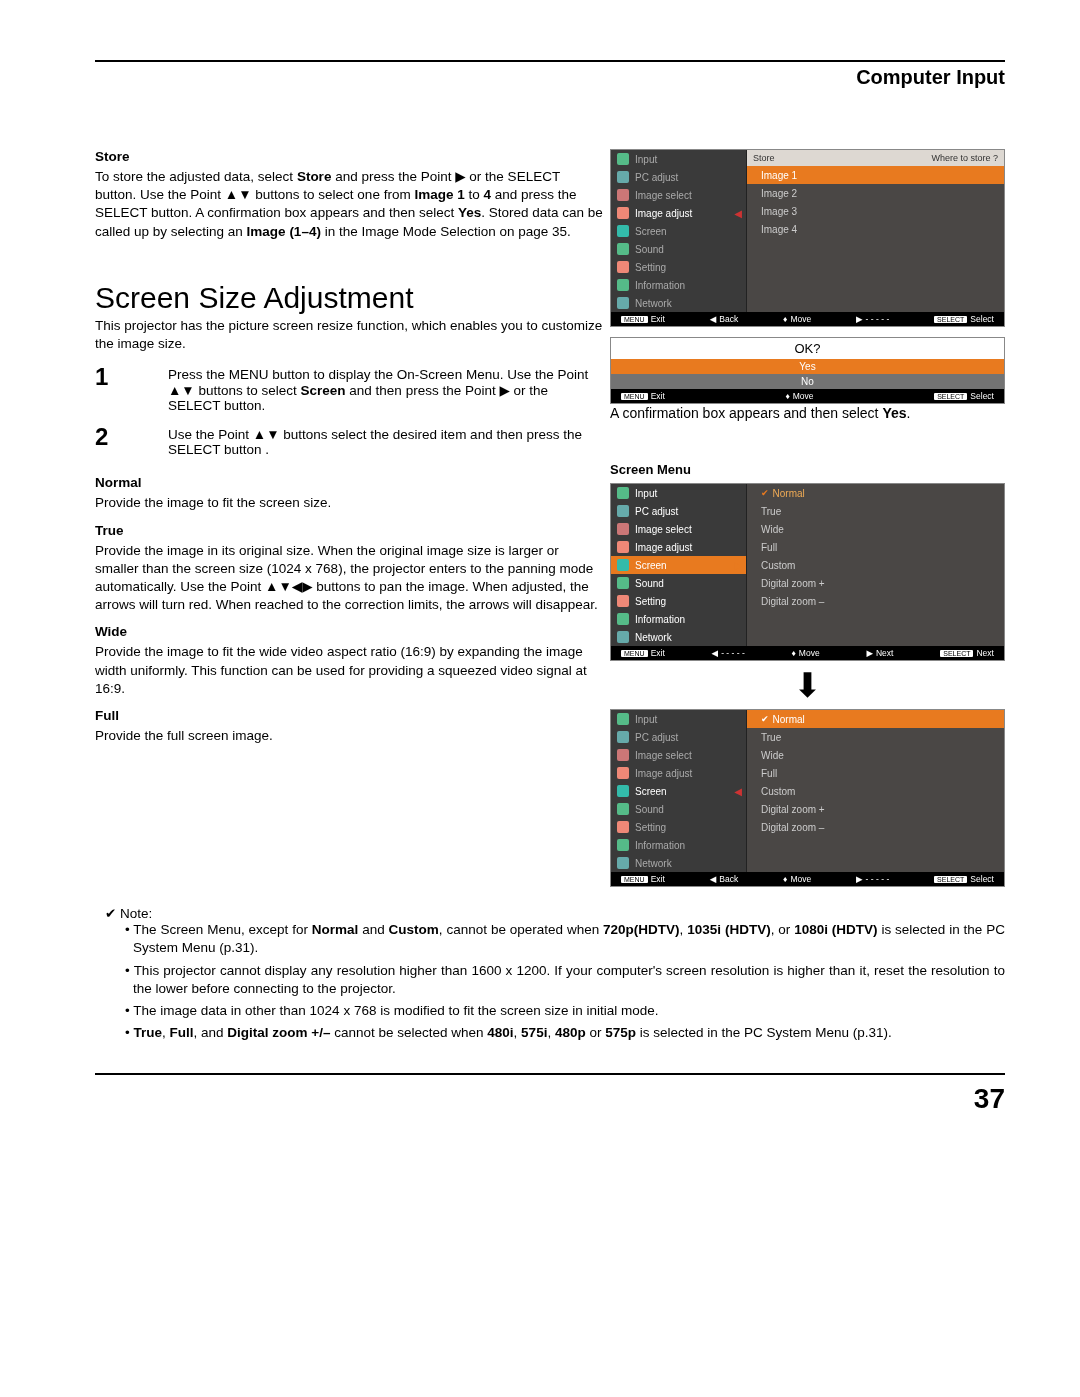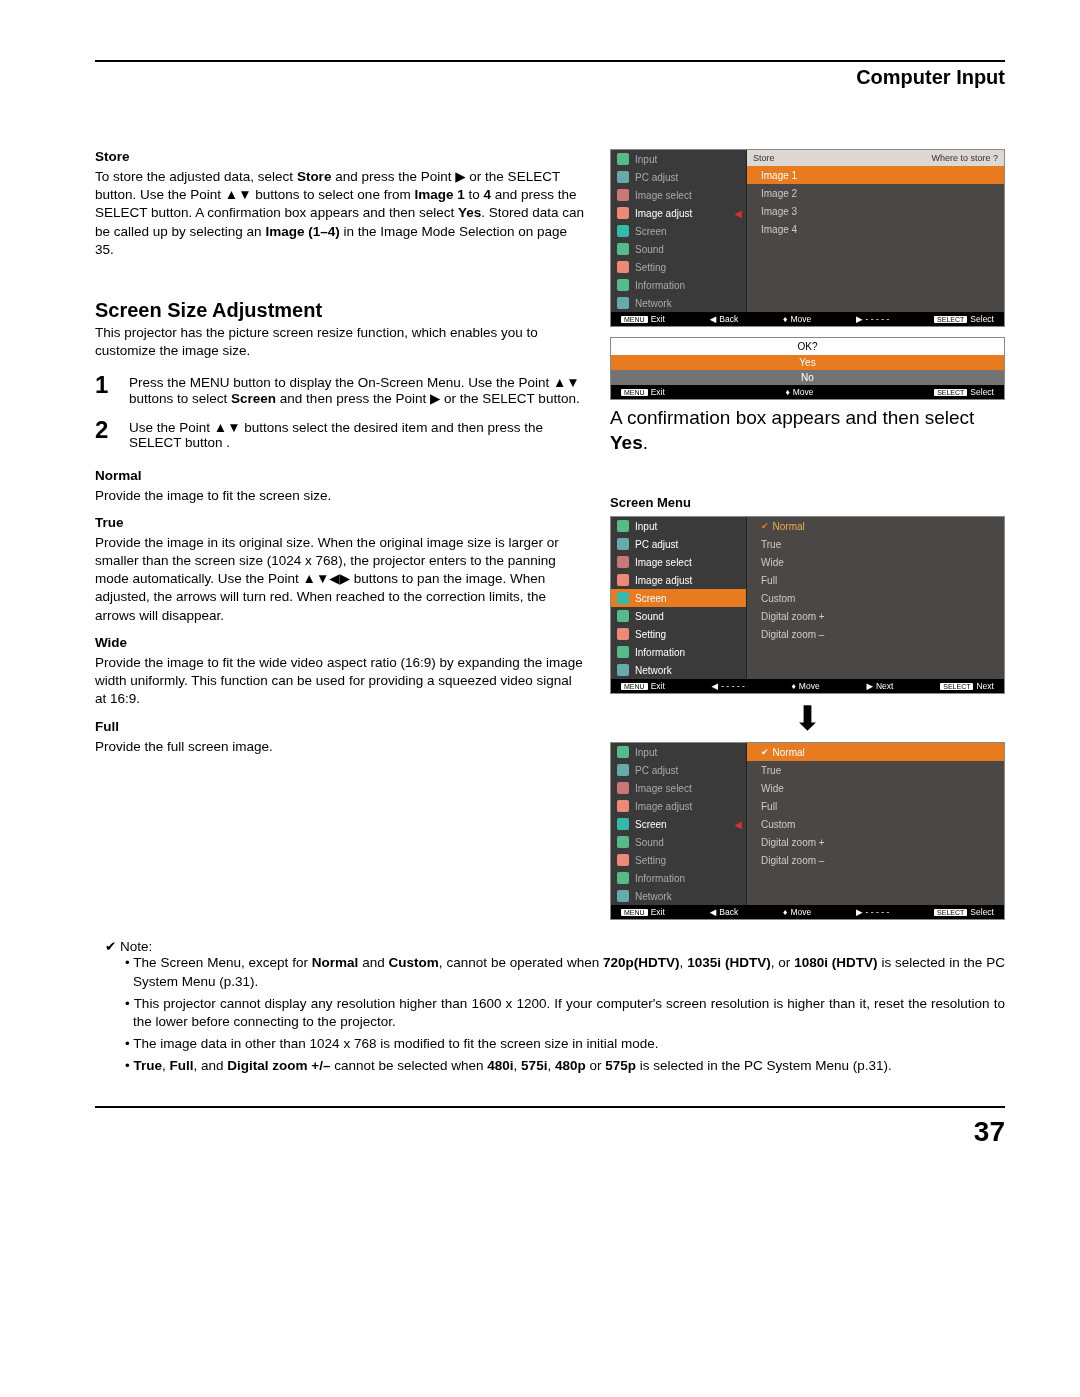--- a/index.html
+++ b/index.html
@@ -1,29 +1,29 @@
 <!DOCTYPE html>
 <html><head>
 <meta charset="utf-8">
 <style>
   * { box-sizing: border-box; margin: 0; padding: 0; }
   body { font-family: Arial, Helvetica, sans-serif; font-size: 13.5px; color: #000; background: #fff; width: 1080px; margin: 0 auto; }
   .page { padding: 60px 75px 40px 95px; position: relative; }
   .hr-top { border-top: 2px solid #000; margin-bottom: 4px; }
   .header-title { text-align: right; font-size: 20px; font-weight: bold; margin-bottom: 60px; }
-  .columns { display: flex; gap: 25px; }
+  .columns { display: flex; gap: 7px; }
   .left { flex: 1; }
   .right { width: 395px; }
   .sub-head { font-weight: bold; margin-bottom: 4px; }
   p { line-height: 1.35; margin-bottom: 10px; }
-  .section-title { font-size: 20px; font-weight: bold; margin-bottom: 2px; margin-top: 40px; }
+  .section-title { font-size: 30px; font-weight: normal; margin-bottom: 2px; margin-top: 40px; }
   ol.steps { list-style: none; }
   ol.steps li { display: flex; gap: 12px; margin-bottom: 10px; }
   ol.steps .num { font-size: 24px; font-weight: bold; width: 22px; }
-  ol.steps .step-body { flex: 1; margin-top: 4px; }
+  ol.steps .step-body { flex: 1; margin-top: 4px; margin-left: 39px; }
   .note-block { margin-top: 14px; }
   .note-head { font-weight: normal; margin-left: 10px; }
   .note-block ul { list-style: none; padding-left: 20px; }
   .note-block li { text-indent: -8px; padding-left: 18px; line-height: 1.35; margin-bottom: 4px; text-align: justify; }
   .note-block li::before { content: "• "; }
   .hr-bottom { border-top: 2px solid #000; margin-top: 30px; }
   .page-num { text-align: right; font-size: 28px; font-weight: bold; margin-top: 8px; }
 
   .osd { background:#3a3a3a; border:1px solid #888; margin-bottom:4px; }
   .osd-body { display:flex; }
@@ -42,25 +42,25 @@
   .opt-row.hl { background:#e87a1f; color:#fff; }
   .opt-header { background:#ddd8d2; color:#333; height:16px; font-size:9px; display:flex; justify-content:space-between; padding:0 6px; align-items:center; }
   .osd-foot { background:#000; color:#fff; font-size:8.5px; display:flex; justify-content:space-between; padding:2px 10px; }
   .osd-foot span { display:inline-flex; gap:3px; align-items:center; }
   .badge { background:#fff; color:#000; padding:0 3px; font-size:7px; border-radius:1px; }
   .chev-l { color:#c33; font-size:10px; margin-left:auto; margin-right:4px; }
   .chev-r { color:#e87a1f; font-size:10px; margin-left:auto; margin-right:4px; }
   .check { color:#e87a1f; font-size:9px; }
 
   .confirm { border:1px solid #888; margin-top:10px; }
-  .confirm-top { background:#fff; text-align:center; font-size:10px; padding:3px 0; }
+  .confirm-top { background:#fff; text-align:center; font-size:13px; padding:3px 0; }
   .confirm-btn { text-align:center; font-size:10px; padding:2px 0; color:#fff; }
   .confirm-btn.yes { background:#e87a1f; }
   .confirm-btn.no { background:#737373; }
-  .caption { font-size:19px; margin-top:6px; line-height:1.3; }
+  .caption { font-size:14px; line-height:1.3; }
   .right-head { font-size:13px; font-weight:bold; margin-bottom:6px; }
   .arrow-down { text-align:center; font-size:34px; margin:4px 0; }
   b { font-weight:bold; }
 </style>
 </head>
 <body>
 
 <div class="page">
   <div class="hr-top"></div>
   <div class="header-title">Computer Input</div>

